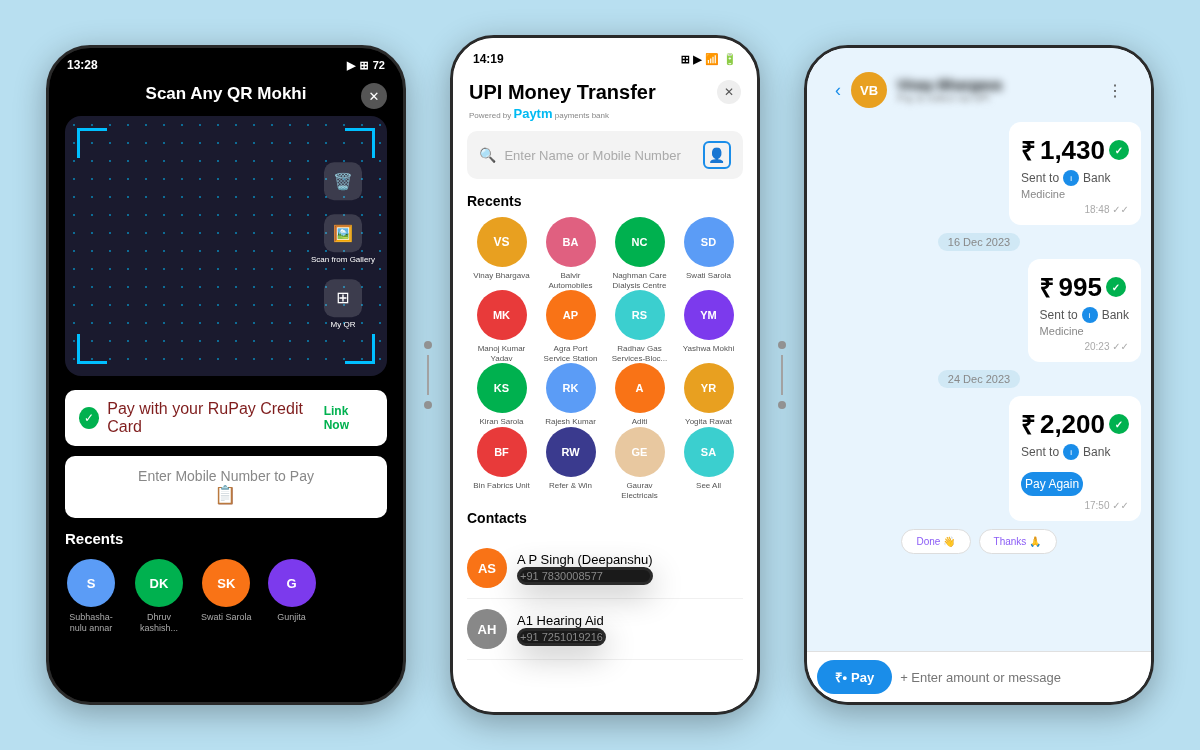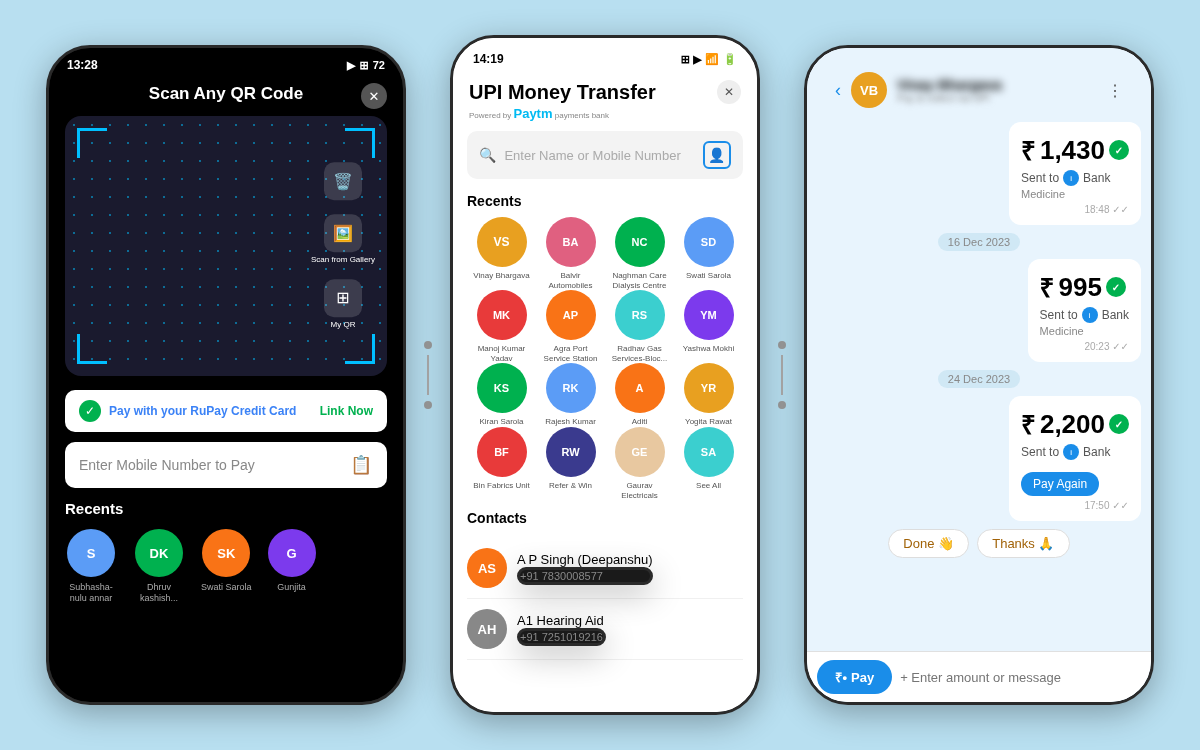--- a/index.html
+++ b/index.html
@@ -153,37 +153,38 @@
       height: 22px;
       background: #00b14f;
       border-radius: 50%;
       display: flex;
       align-items: center;
       justify-content: center;
       color: #fff;
       font-size: 12px;
     }
     .rupay-text {
-      font-size: 12px;
-      font-weight: 700;
-      color: #3b82f6;
+      font-size: 16px;
+      font-weight: 400;
+      color: #7f1d1d;
     }
     .rupay-link {
       color: #00b14f;
       font-size: 12px;
       font-weight: 600;
     }
     .mobile-input-row {
       margin: 0 16px;
       background: #fff;
       border-radius: 10px;
       padding: 12px 14px;
       display: flex;
       align-items: center;
       justify-content: space-between;
+      flex-direction: column;
     }
     .mobile-input-text {
       color: #888;
       font-size: 14px;
     }
     .mobile-input-icon {
       color: #1a8de9;
       font-size: 18px;
     }
     .recents-section {
@@ -494,21 +495,21 @@
       background: #d0e8f5;
       border-radius: 20px;
       padding: 3px 10px;
       align-self: center;
     }
     .pay-again-btn {
       background: #1a8de9;
       color: #fff;
       border: none;
       border-radius: 16px;
-      padding: 5px 12px;
+      padding: 5px 4px;
       font-size: 12px;
       font-weight: 500;
       display: inline-block;
       margin-top: 6px;
     }
     .chat-footer {
       background: #fff;
       border-top: 1px solid #e0e0e0;
       padding: 8px 10px;
     }
@@ -516,22 +517,22 @@
       display: flex;
       gap: 8px;
       margin-bottom: 8px;
       justify-content: center;
     }
     .quick-reply {
       background: #fff;
       border: 1px solid #ddd;
       border-radius: 20px;
       padding: 6px 14px;
-      font-size: 13px;
-      color: #a16207;
+      font-size: 10px;
+      color: #8b5cf6;
     }
     .pay-row {
       display: flex;
       align-items: center;
       gap: 8px;
     }
     .pay-btn {
       background: #1a8de9;
       color: #fff;
       border: none;
@@ -559,21 +560,21 @@
   <div class="phone-inner">
     <div class="status-bar">
       <span>13:28</span>
       <div class="status-icons">
         <span>▶</span>
         <span>⊞</span>
         <span>72</span>
       </div>
     </div>
     <div class="qr-header">
-      <span class="qr-header-title">Scan Any QR Code</span>
+      <span class="qr-header-title">Scan Any QR Mokhi</span>
       <div class="qr-close-btn">✕</div>
     </div>
     <div class="qr-scanner-area">
       <div class="qr-dots"></div>
       <div class="qr-corner tl"></div>
       <div class="qr-corner tr"></div>
       <div class="qr-corner bl"></div>
       <div class="qr-corner br"></div>
       <div style="position:absolute; right:12px; top:50%; transform:translateY(-50%); display:flex; flex-direction:column; gap:14px;">
         <div style="display:flex;flex-direction:column;align-items:center;gap:2px;">

